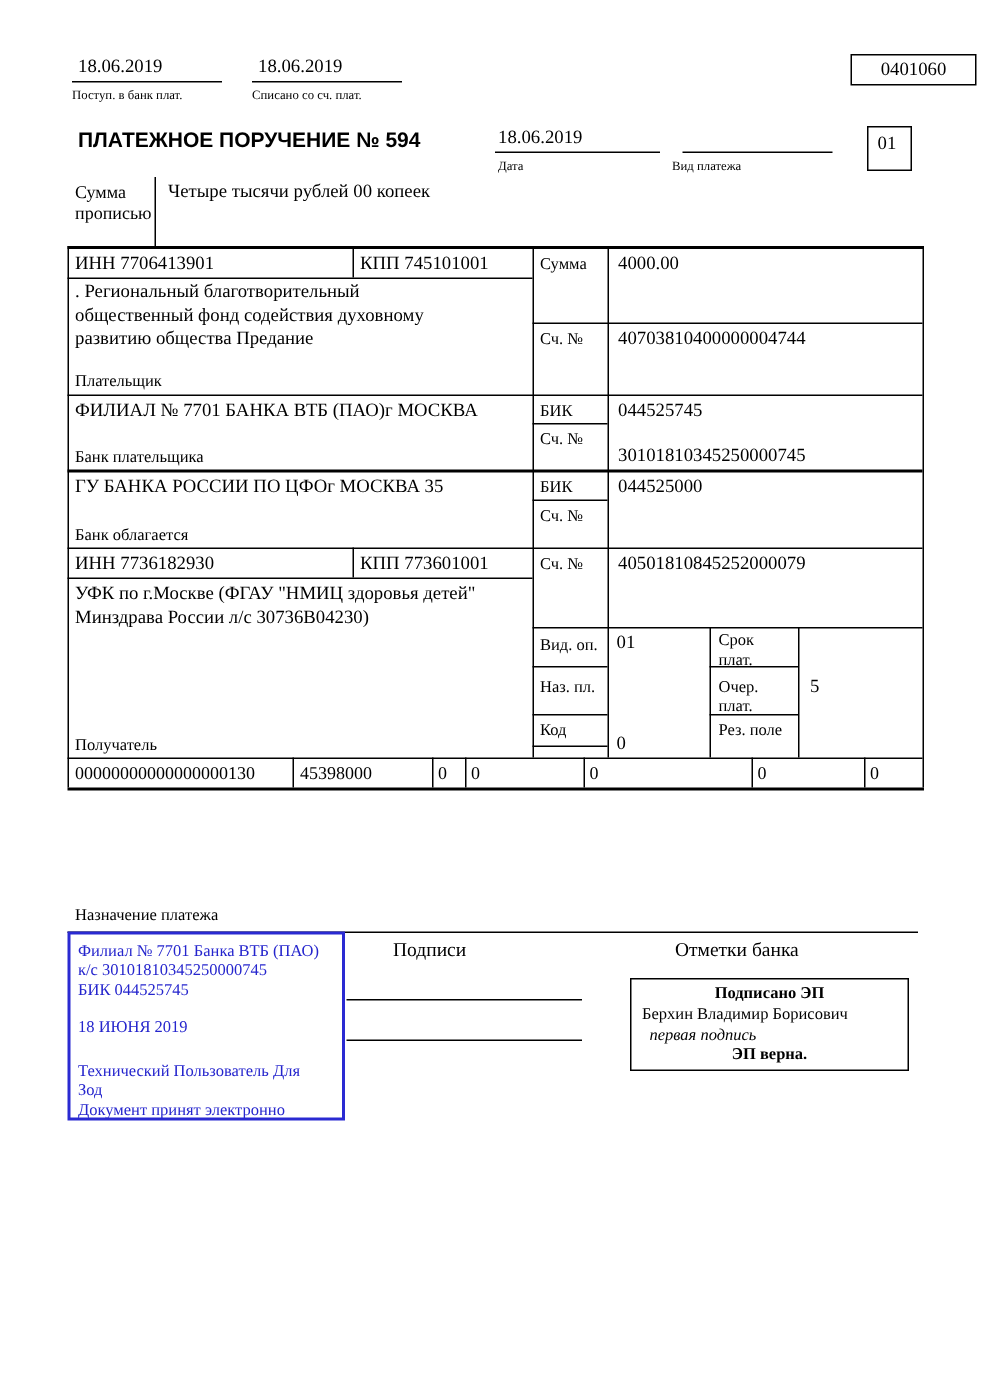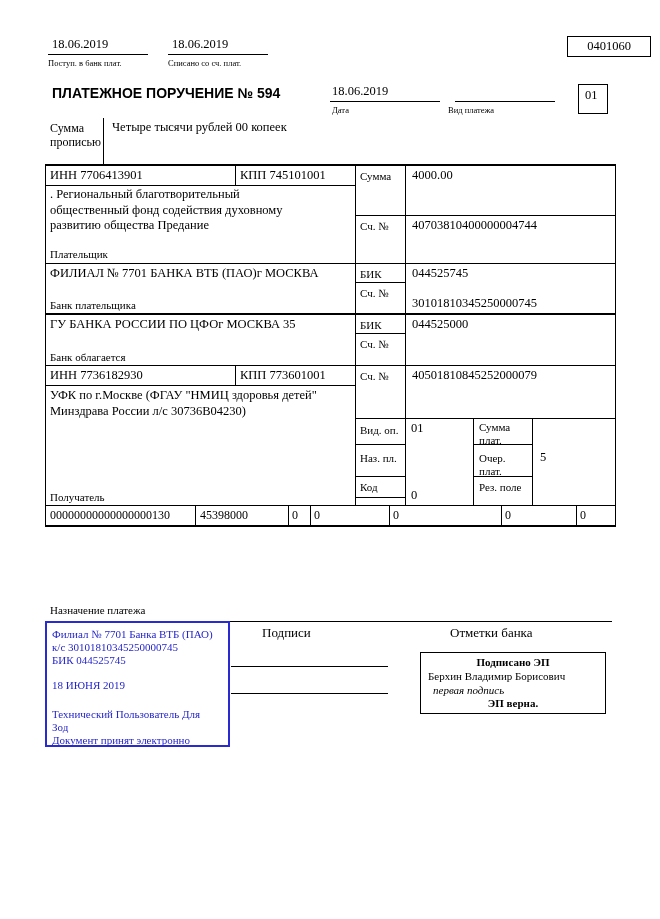--- a/index.html
+++ b/index.html
@@ -118,21 +118,21 @@
 
   <div class="abs t125" style="left:50px; top:368px;">ИНН 7736182930</div>
   <div class="abs t125" style="left:240px; top:368px;">КПП 773601001</div>
   <div class="abs t11" style="left:360px; top:370px;">Сч. №</div>
   <div class="abs t125" style="left:412px; top:368px;">40501810845252000079</div>
   <div class="abs t125 wrap" style="left:50px; top:388px; width:300px; line-height:15.5px;">УФК по г.Москве (ФГАУ "НМИЦ здоровья детей" Минздрава России л/с 30736В04230)</div>
   <div class="abs t11" style="left:50px; top:491px;">Получатель</div>
 
   <div class="abs t11" style="left:360px; top:424px;">Вид. оп.</div>
   <div class="abs t125" style="left:411px; top:421px;">01</div>
-  <div class="abs t11 wrap" style="left:479px; top:421px; width:42px;">Сумма плат.</div>
+  <div class="abs t11 wrap" style="left:479px; top:421px; width:42px;">Срок плат.</div>
   <div class="abs t11" style="left:360px; top:452px;">Наз. пл.</div>
   <div class="abs t11 wrap" style="left:479px; top:452px; width:42px;">Очер. плат.</div>
   <div class="abs t125" style="left:540px; top:450px;">5</div>
   <div class="abs t11" style="left:360px; top:481px;">Код</div>
   <div class="abs t125" style="left:411px; top:488px;">0</div>
   <div class="abs t11" style="left:479px; top:481px;">Рез. поле</div>
 
   <div class="abs t12" style="left:50px; top:508px;">00000000000000000130</div>
   <div class="abs t12" style="left:200px; top:508px;">45398000</div>
   <div class="abs t12" style="left:292px; top:508px;">0</div>

